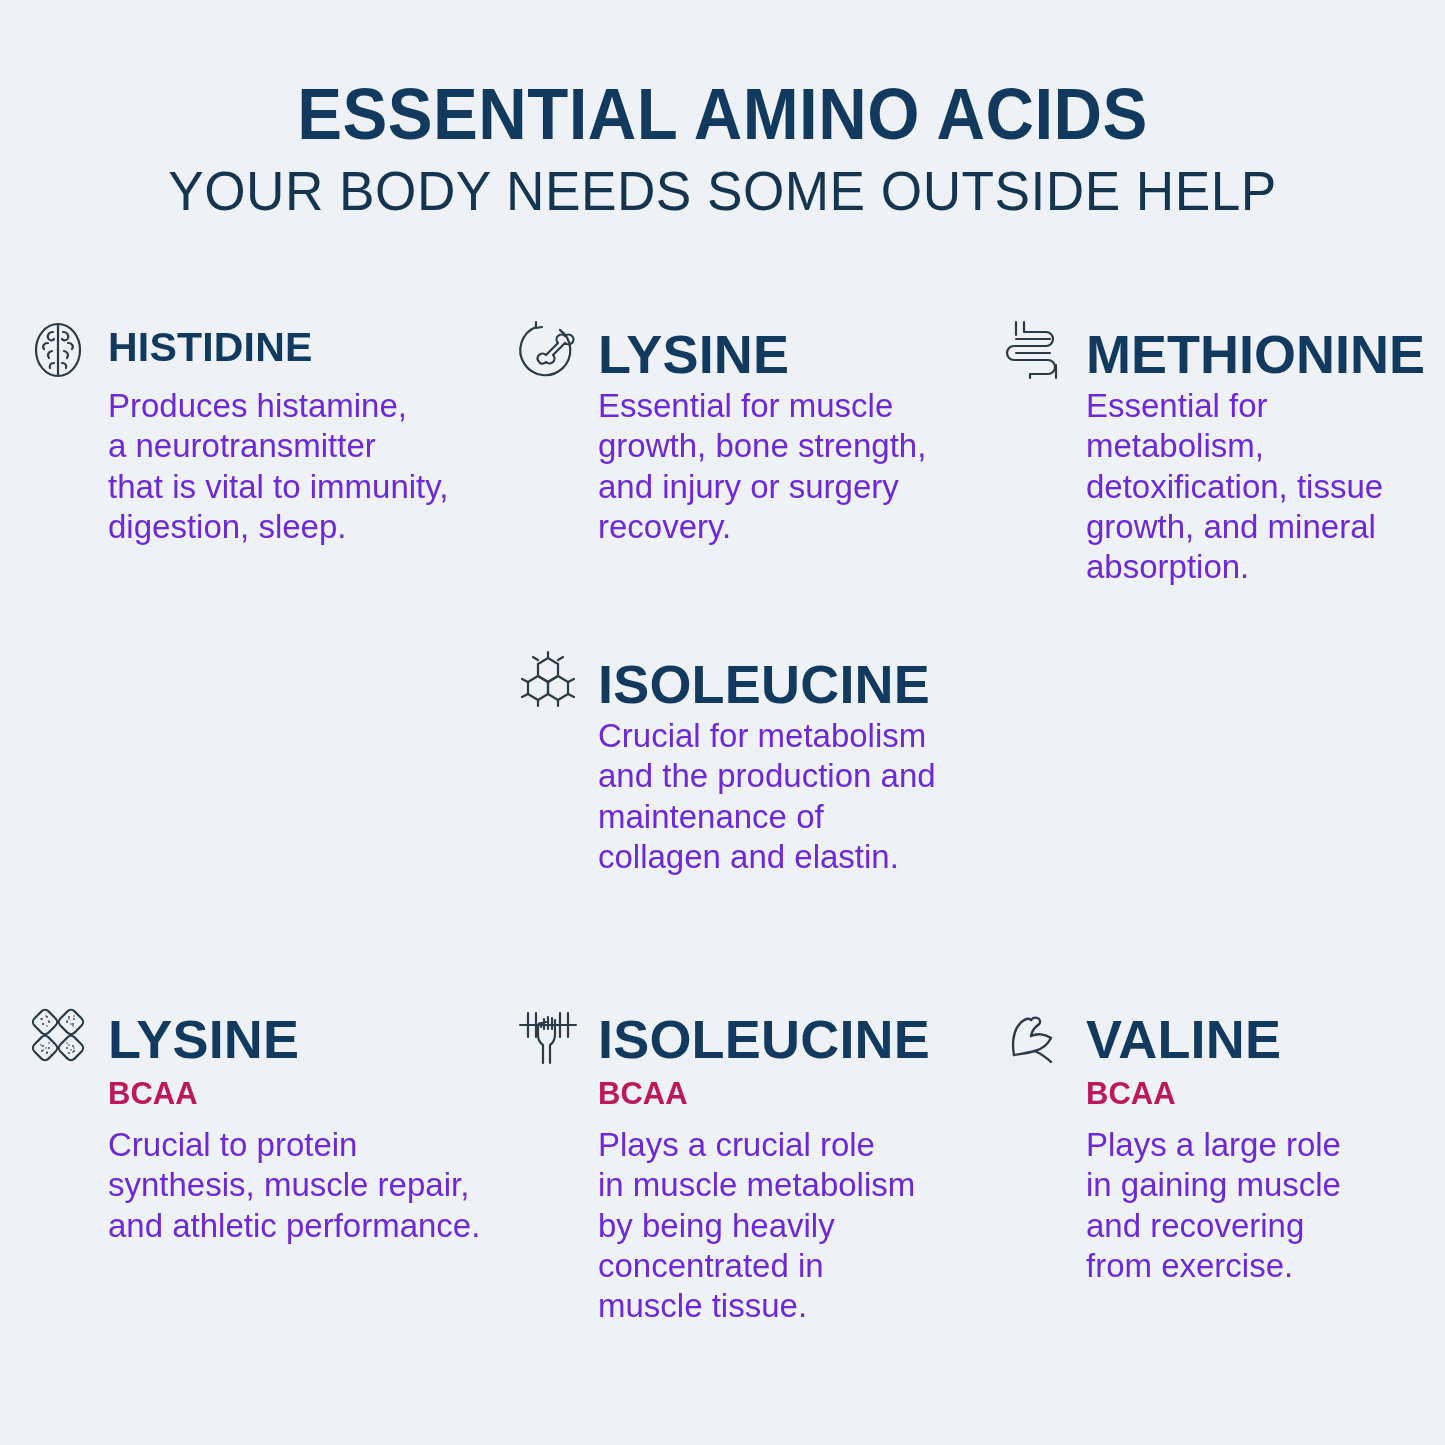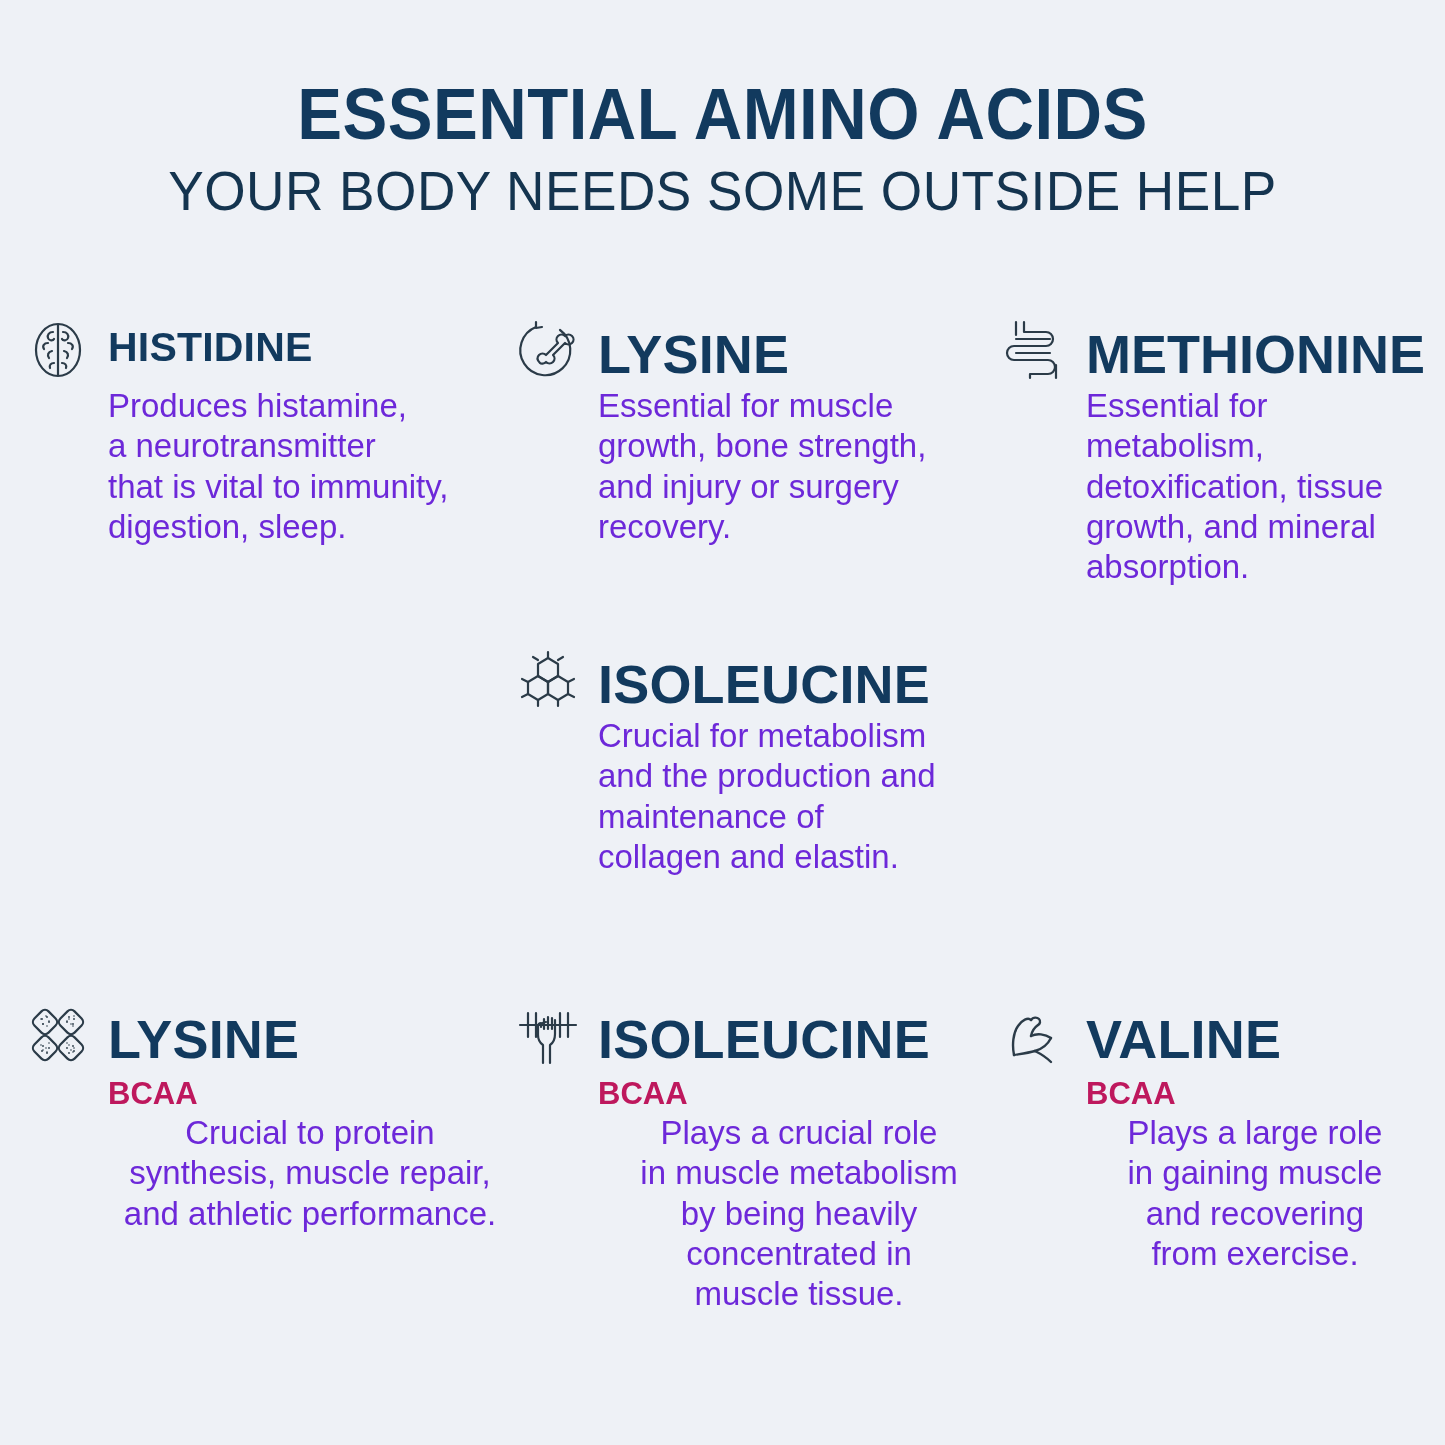--- a/index.html
+++ b/index.html
@@ -50,21 +50,21 @@
   .body{
     margin-left:86px;margin-top:6px;
     font-size:33px;line-height:1.22;font-weight:300;
     color:#6d28d9;
     white-space:pre-line;
   }
   .bcaa{
     margin-left:86px;margin-top:12px;
     font-size:31px;font-weight:bold;color:#be185d;line-height:1.1;
   }
-  .bcaa + .body{margin-top:2px;text-align:center;}
+  .bcaa + .body{margin-top:14px;}
   .c1 .name{font-size:41px;}
   .c3 .name{letter-spacing:0px;}
 </style>
 </head>
 <body>
 
 <div class="page">
 
   <div class="header">
     <div class="title">ESSENTIAL AMINO ACIDS</div>

